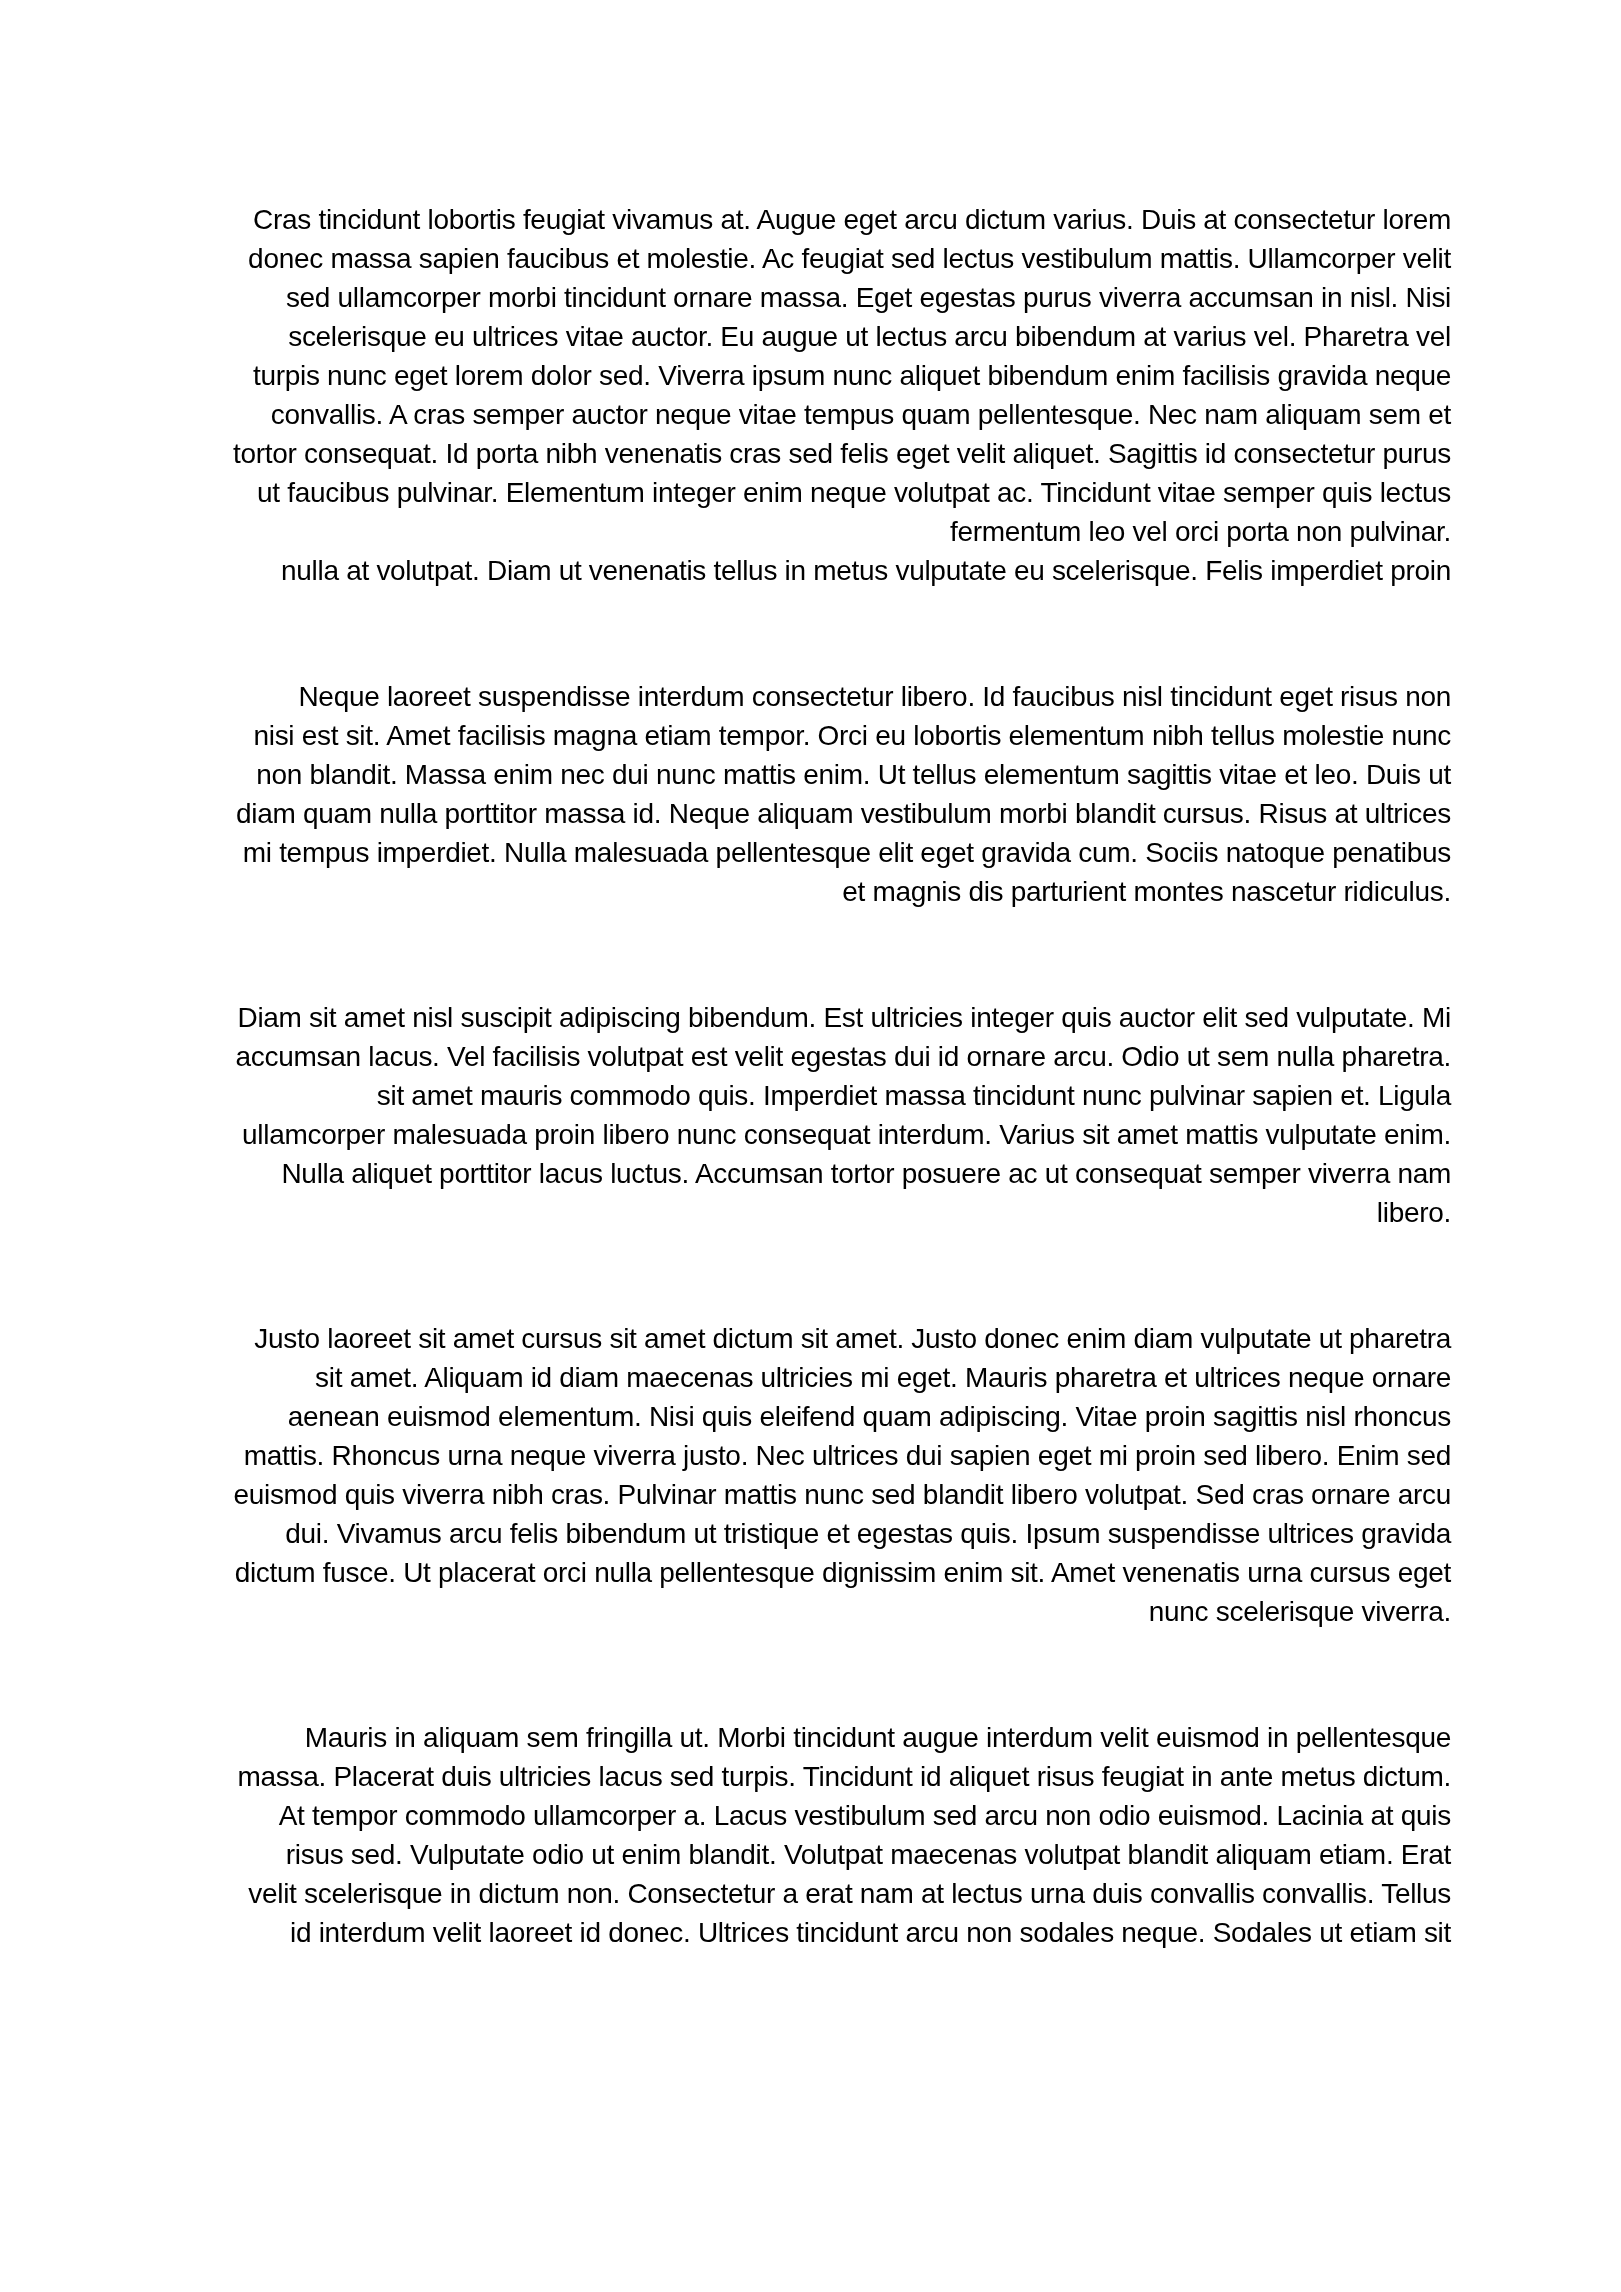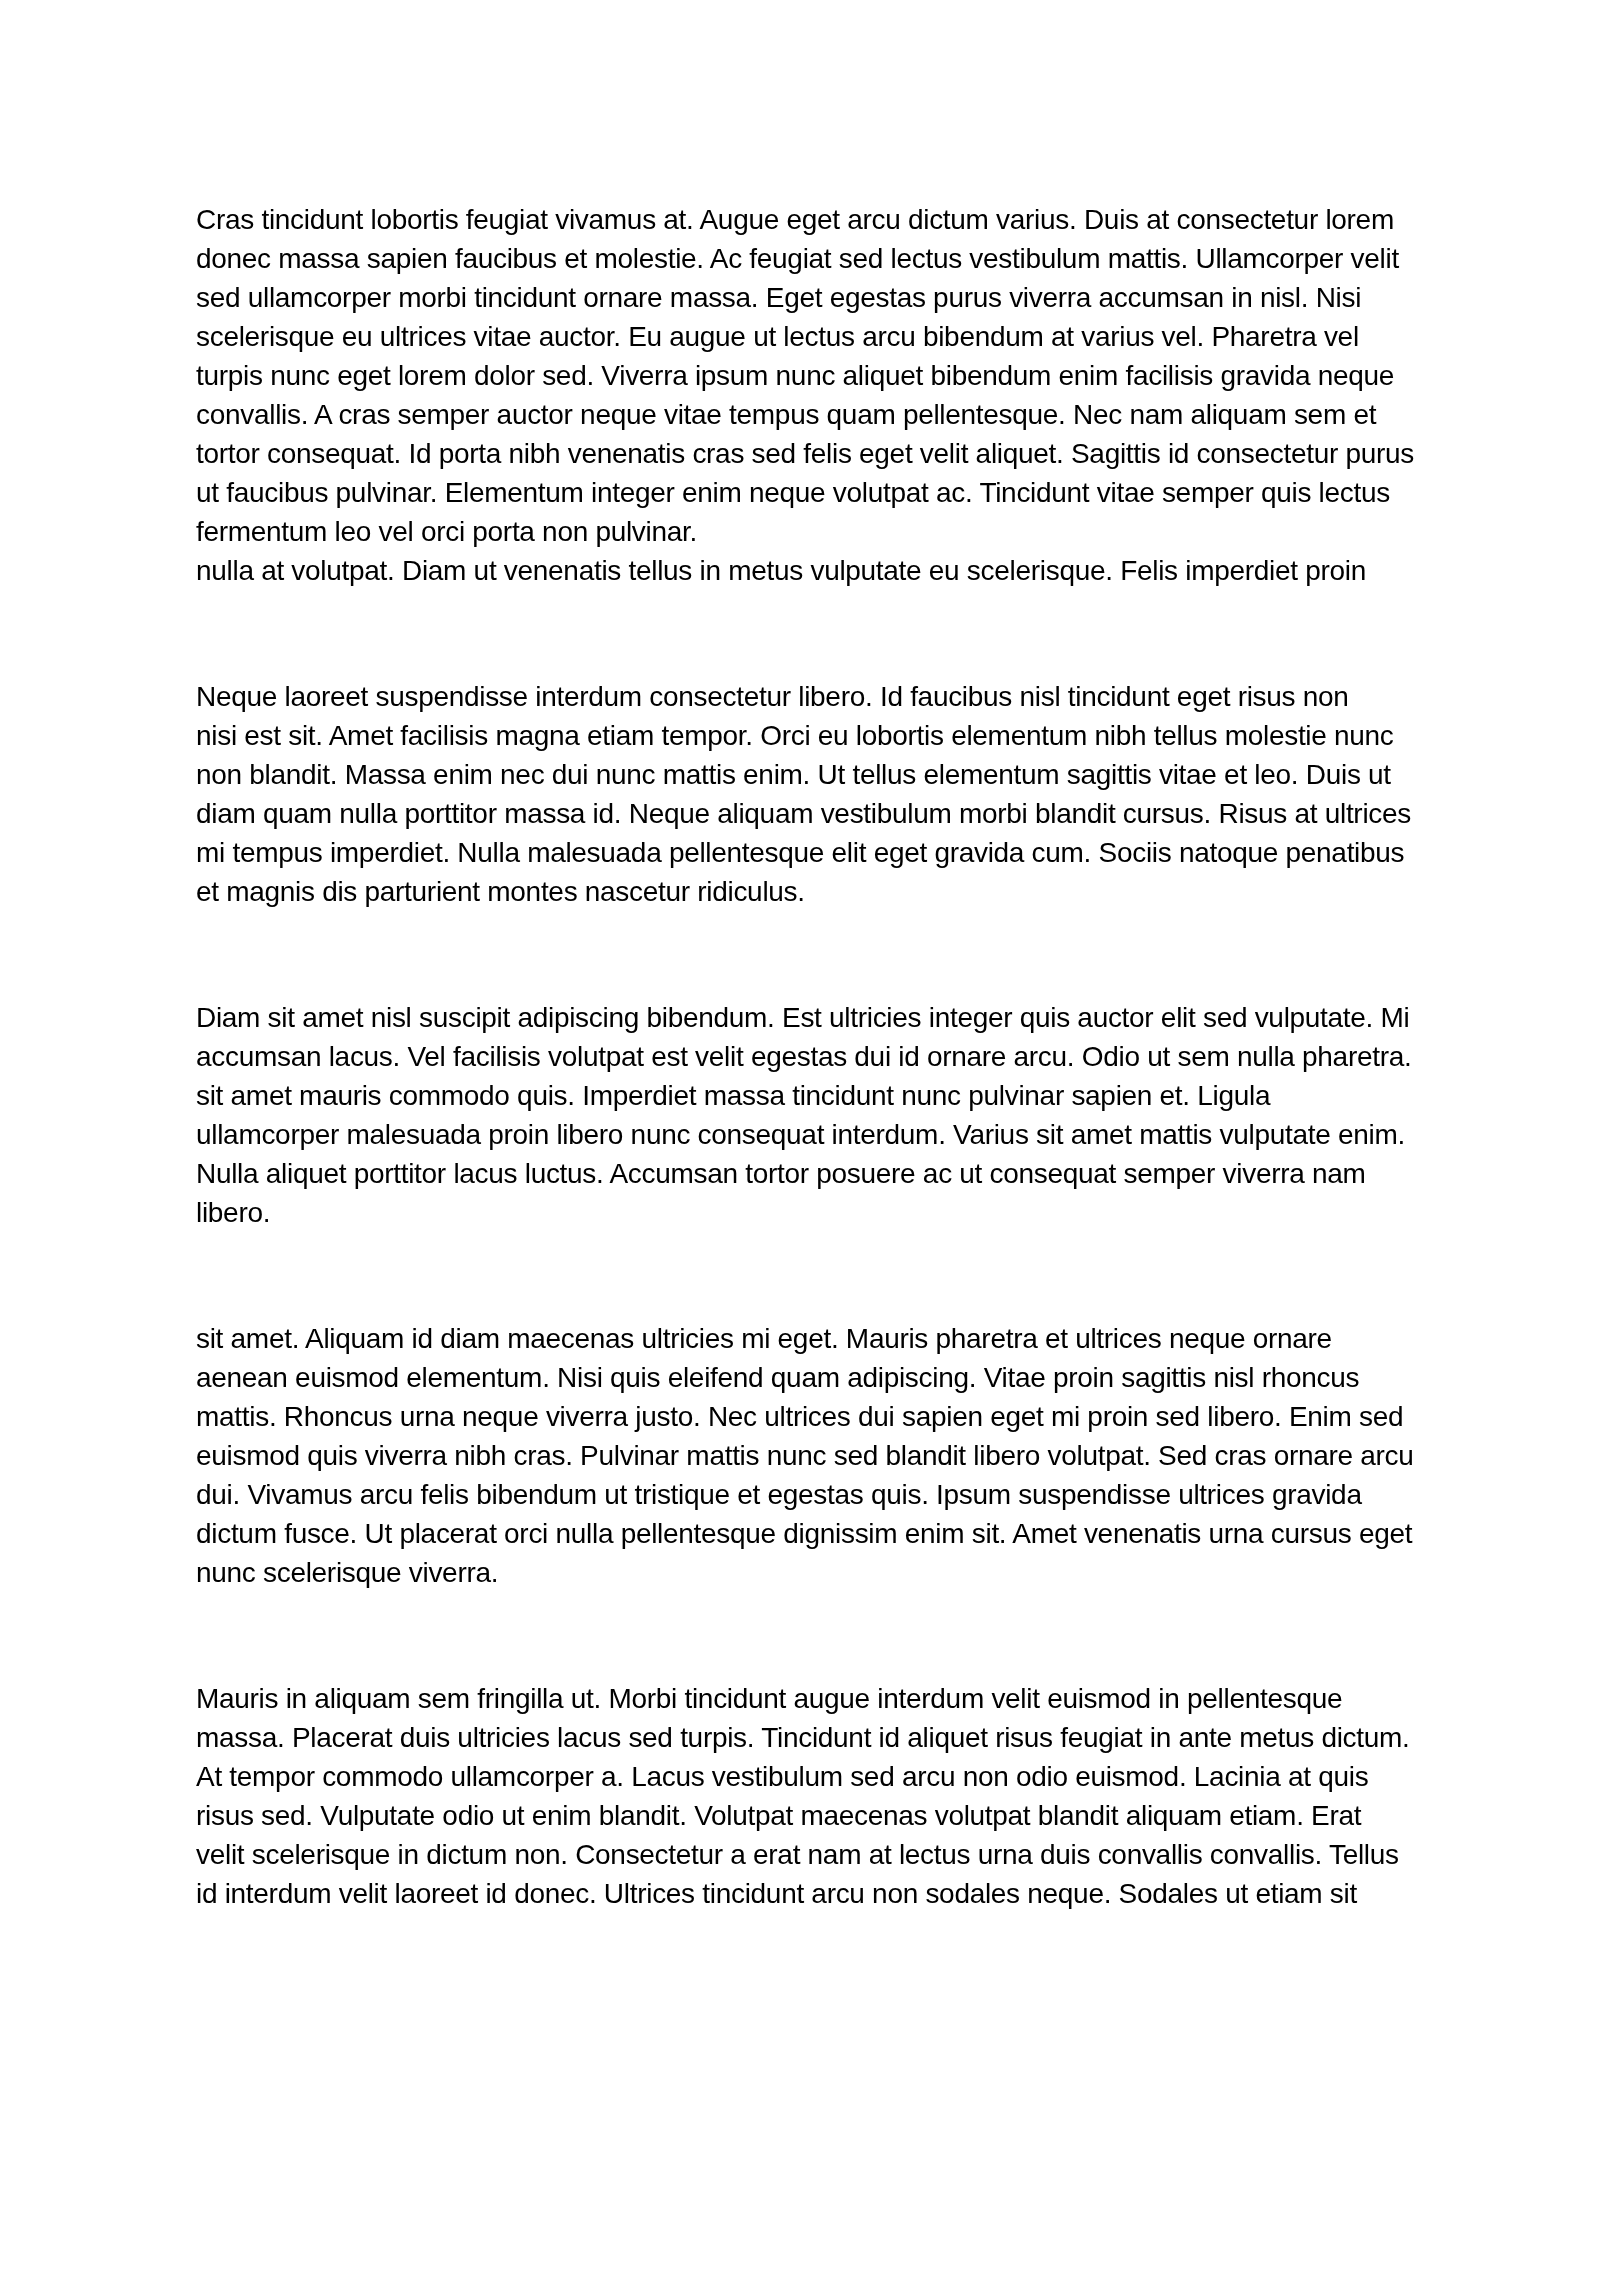--- a/index.html
+++ b/index.html
@@ -7,20 +7,21 @@
     padding: 0;
     background: #ffffff;
   }
   .page {
     position: relative;
     width: 1621px;
     height: 2293px;
     background: #ffffff;
     overflow: hidden;
     font-family: "Liberation Sans", sans-serif;
+    text-align: right;
   }
   .doc-body {
     position: absolute;
     left: 196px;
     top: 200px;
     width: 1255px;
     color: #000000;
     font-size: 28px;
     letter-spacing: -0.3px;
     line-height: 39px;
@@ -61,20 +62,21 @@
       </p>
       <p class="para">
         <span class="line">Diam sit amet nisl suscipit adipiscing bibendum. Est ultricies integer quis auctor elit sed vulputate. Mi</span>
         <span class="line">accumsan lacus. Vel facilisis volutpat est velit egestas dui id ornare arcu. Odio ut sem nulla pharetra.</span>
         <span class="line">sit amet mauris commodo quis. Imperdiet massa tincidunt nunc pulvinar sapien et. Ligula</span>
         <span class="line">ullamcorper malesuada proin libero nunc consequat interdum. Varius sit amet mattis vulputate enim.</span>
         <span class="line">Nulla aliquet porttitor lacus luctus. Accumsan tortor posuere ac ut consequat semper viverra nam</span>
         <span class="line">libero.</span>
       </p>
       <p class="para">
+        <span class="line">Justo laoreet sit amet cursus sit amet dictum sit amet. Justo donec enim diam vulputate ut pharetra</span>
         <span class="line">sit amet. Aliquam id diam maecenas ultricies mi eget. Mauris pharetra et ultrices neque ornare</span>
         <span class="line">aenean euismod elementum. Nisi quis eleifend quam adipiscing. Vitae proin sagittis nisl rhoncus</span>
         <span class="line">mattis. Rhoncus urna neque viverra justo. Nec ultrices dui sapien eget mi proin sed libero. Enim sed</span>
         <span class="line">euismod quis viverra nibh cras. Pulvinar mattis nunc sed blandit libero volutpat. Sed cras ornare arcu</span>
         <span class="line">dui. Vivamus arcu felis bibendum ut tristique et egestas quis. Ipsum suspendisse ultrices gravida</span>
         <span class="line">dictum fusce. Ut placerat orci nulla pellentesque dignissim enim sit. Amet venenatis urna cursus eget</span>
         <span class="line">nunc scelerisque viverra.</span>
       </p>
       <p class="para">
         <span class="line">Mauris in aliquam sem fringilla ut. Morbi tincidunt augue interdum velit euismod in pellentesque</span>

